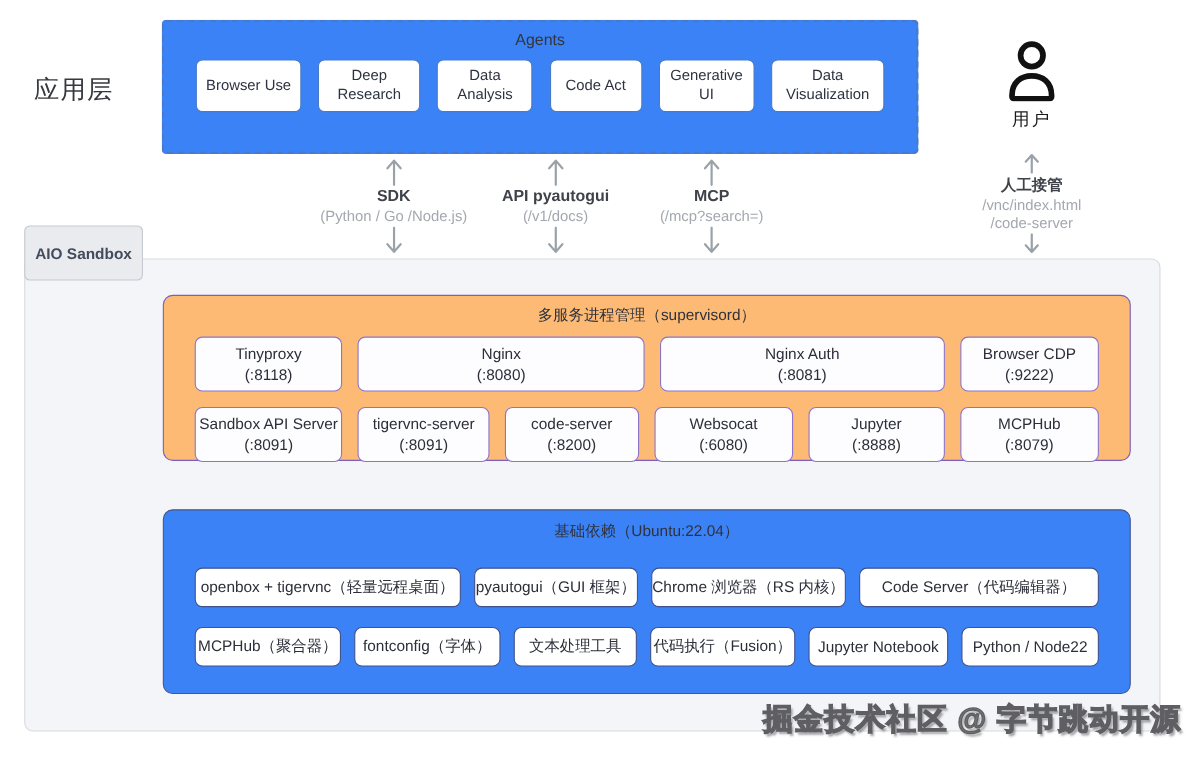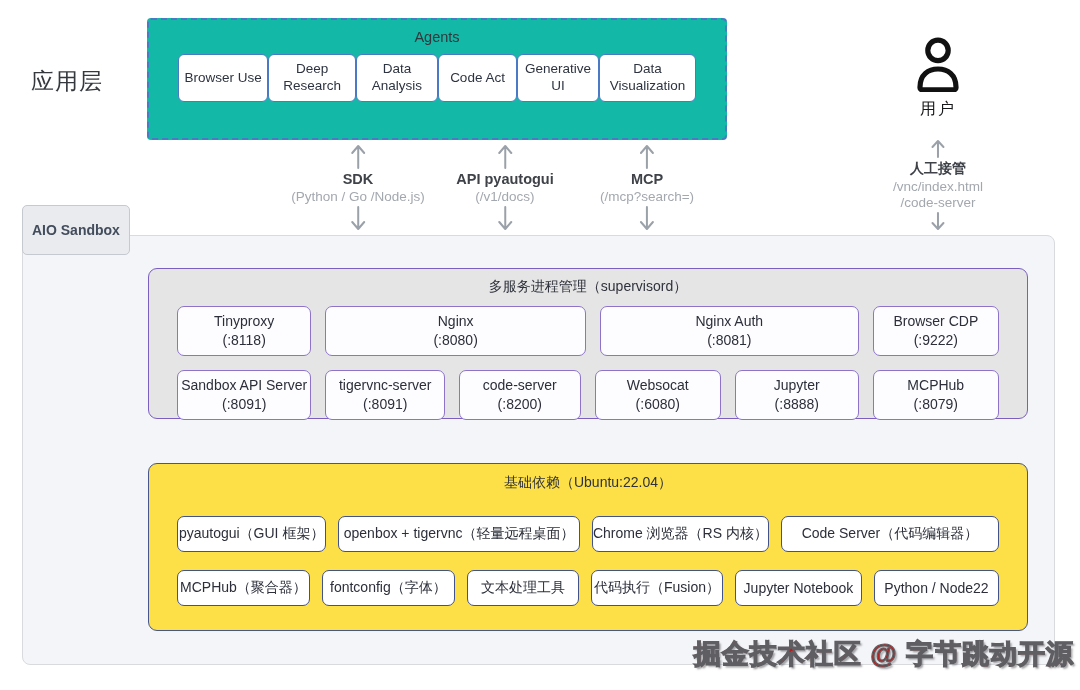--- a/index.html
+++ b/index.html
@@ -4,22 +4,22 @@
 <style>
   * { margin: 0; padding: 0; box-sizing: border-box; }
   html, body { background: #ffffff; }
   body { font-family: "Liberation Sans", "DejaVu Sans", sans-serif; }
   .canvas { position: relative; width: 1080px; height: 690px; background: #ffffff; overflow: hidden; }
 
   
   .layer-label { position: absolute; font-size: 23px; color: #35383d; letter-spacing: 1px; }
 
   
-  .agents-box { position: absolute; left: 147px; top: 18px; width: 580px; height: 122px;
-    background: #14b8a6; border: 2px dashed #4b79c5; border-radius: 4px; }
+  .agents-box { position: absolute; left: 147px; top: 18px; width: 688px; height: 122px;
+    background: #3b82f6; border: 2px dashed #4b79c5; border-radius: 4px; }
   .agents-title { text-align: center; font-size: 14.5px; color: #33363c; margin-top: 9px; }
   .agents-row { display: flex; justify-content: space-between; align-items: stretch;
     padding: 0 29px; margin-top: 9px; height: 48px; }
   .agent-item { background: #ffffff; border: 1.5px solid #4a7ac6; border-radius: 6px;
     display: flex; align-items: center; justify-content: center; text-align: center;
     font-size: 13.5px; color: #2d3340; line-height: 1.25; padding: 2px 4px; }
 
   
   .user-col { position: absolute; left: 938px; top: 36px; transform: translateX(-50%);
     display: flex; flex-direction: column; align-items: center; gap: 7px; }
@@ -34,42 +34,42 @@
 
   
   .sandbox-badge { position: absolute; left: 22px; top: 205px; background: #e9ebee;
     border: 1px solid #c5c9d0; border-radius: 5px; padding: 16px 9px;
     font-size: 14px; font-weight: bold; color: #434c5c; z-index: 2; }
   .outer-box { position: absolute; left: 22px; top: 235px; width: 1033px; height: 430px;
     background: #f4f5f8; border: 1px solid #d8dade; border-radius: 8px; z-index: 0; }
 
   
   .service-box { position: absolute; left: 148px; top: 268px; width: 880px; height: 151px;
-    background: #e5e5e5; border: 1.5px solid #7a5fc0; border-radius: 9px;
+    background: #fdba74; border: 1.5px solid #7a5fc0; border-radius: 9px;
     padding: 9px 28px 14px; z-index: 1; }
   .group-title { text-align: center; font-size: 14px; color: #2f323c; }
   .service-row { display: flex; gap: 14px; margin-top: 10px; }
   .service-item { background: #fdfdff; border: 1.5px solid #8d74c9; border-radius: 7px;
     height: 50px; display: flex; flex-direction: column; align-items: center; justify-content: center;
     font-size: 14px; color: #2c2f3a; line-height: 1.35; text-align: center; }
 
   
   .base-box { position: absolute; left: 148px; top: 463px; width: 880px; height: 168px;
-    background: #fde047; border: 1.5px solid #47568f; border-radius: 9px;
+    background: #3b82f6; border: 1.5px solid #47568f; border-radius: 9px;
     padding: 10px 28px 24px; z-index: 1; }
   .base-row { display: flex; gap: 12px; }
   .base-row.r1 { margin-top: 24px; }
   .base-row.r2 { margin-top: 18px; }
   .base-item { background: #ffffff; border: 1.5px solid #42528c; border-radius: 7px;
     height: 36px; display: flex; align-items: center; justify-content: center;
     font-size: 14px; color: #2c2f3a; text-align: center; white-space: nowrap; }
 
   
   .watermark { position: absolute; right: 6px; top: 636px; z-index: 5;
-    font-size: 27px; font-weight: bold; letter-spacing: 1px; color: #b91c1c;
+    font-size: 27px; font-weight: bold; letter-spacing: 1px; color: #737373;
     -webkit-text-stroke: 1.2px #5f5f63;
     text-shadow: 2px 2px 2px rgba(70,70,75,0.5); }
 </style>
 </head>
 <body>
 
 <div class="canvas">
 
   <div class="layer-label" style="left:31px; top:66px;">应用层</div>
   <div class="layer-label" style="left:40px; top:345px;">服务层</div>
@@ -205,22 +205,22 @@
       <div class="service-item" style="flex:125 0 0;">
         <span>MCPHub</span>
         <span>(:8079)</span>
       </div>
     </div>
   </div>
 
   <div class="base-box">
     <div class="group-title">基础依赖（Ubuntu:22.04）</div>
     <div class="base-row r1">
+      <div class="base-item" style="flex:244 0 0;">openbox + tigervnc（轻量远程桌面）</div>
       <div class="base-item" style="flex:150 0 0;">pyautogui（GUI 框架）</div>
-      <div class="base-item" style="flex:244 0 0;">openbox + tigervnc（轻量远程桌面）</div>
       <div class="base-item" style="flex:173 0 0;">Chrome 浏览器（RS 内核）</div>
       <div class="base-item" style="flex:220 0 0;">Code Server（代码编辑器）</div>
     </div>
     <div class="base-row r2">
       <div class="base-item" style="flex:133 0 0;">MCPHub（聚合器）</div>
       <div class="base-item" style="flex:133 0 0;">fontconfig（字体）</div>
       <div class="base-item" style="flex:112 0 0;">文本处理工具</div>
       <div class="base-item" style="flex:132 0 0;">代码执行（Fusion）</div>
       <div class="base-item" style="flex:127 0 0;">Jupyter Notebook</div>
       <div class="base-item" style="flex:125 0 0;text-align:right;">Python / Node22</div>

